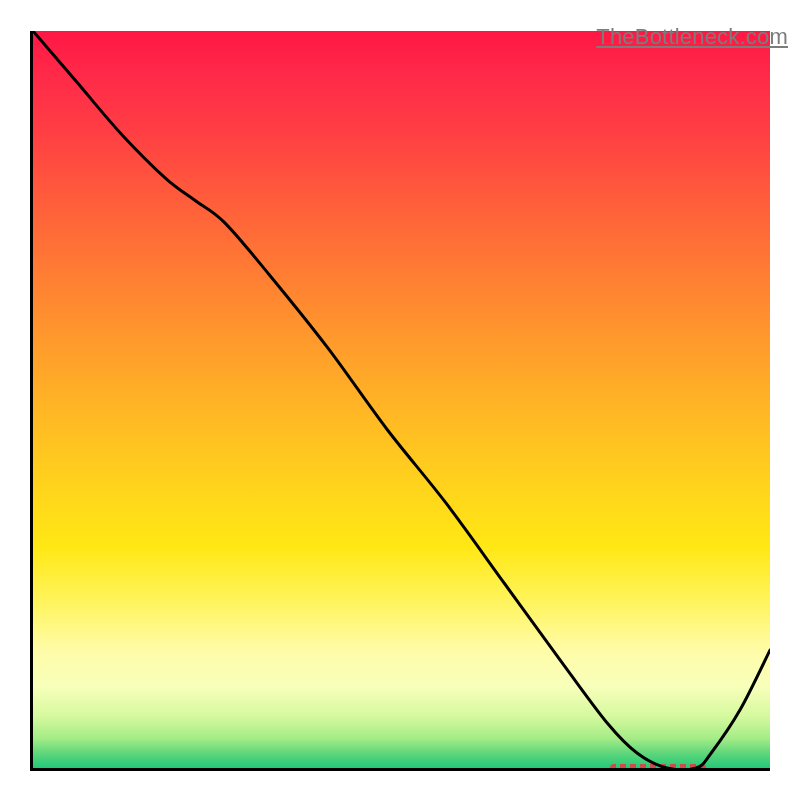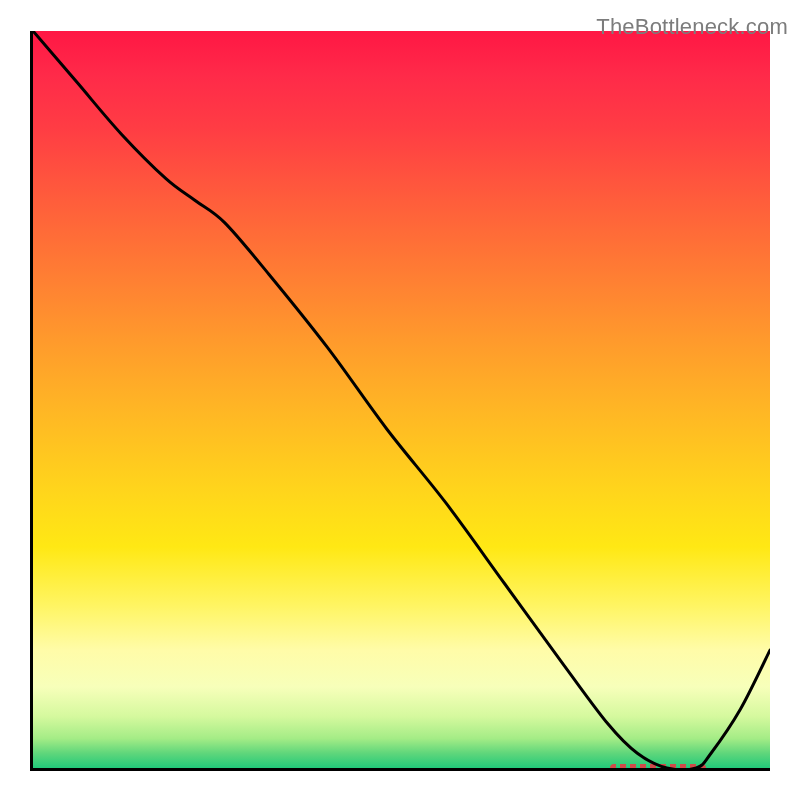--- a/index.html
+++ b/index.html
@@ -11,28 +11,29 @@
     background: #ffffff;
     font-family: Arial, Helvetica, sans-serif;
   }
   .stage {
     position: relative;
     width: 800px;
     height: 800px;
   }
   .watermark {
     position: absolute;
-    top: 14px;
+    top: 24px;
     right: 12px;
     color: #7c7c7c;
     font-size: 22px;
     font-weight: 400;
     letter-spacing: 0.2px;
     z-index: 3;
     user-select: none;
+    text-decoration: underline;
   }
   .plot {
     position: absolute;
     left: 30px;
     top: 31px;
     width: 740px;
     height: 740px;
     box-sizing: border-box;
     border-left: 3px solid #000;
     border-bottom: 3px solid #000;

